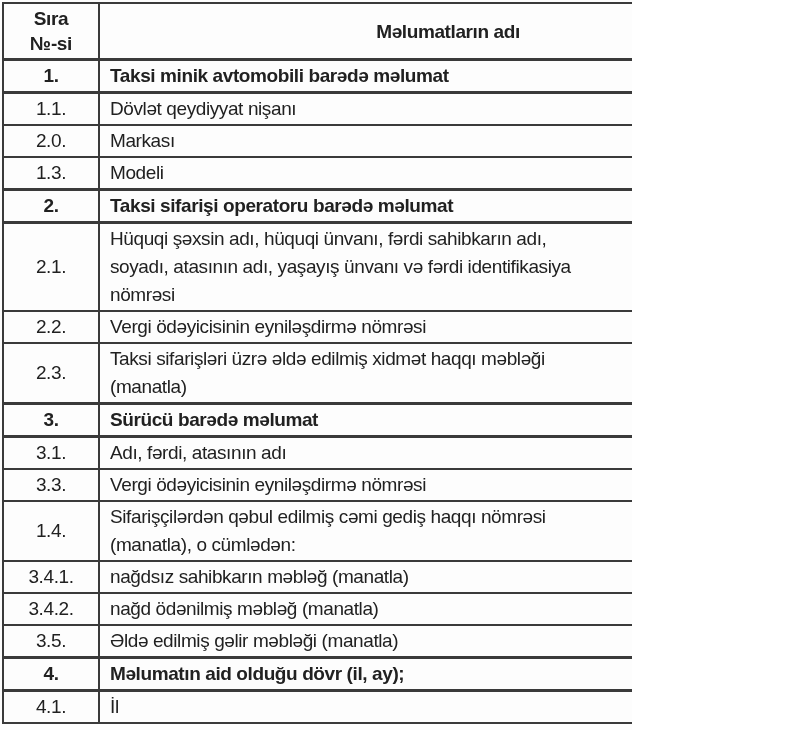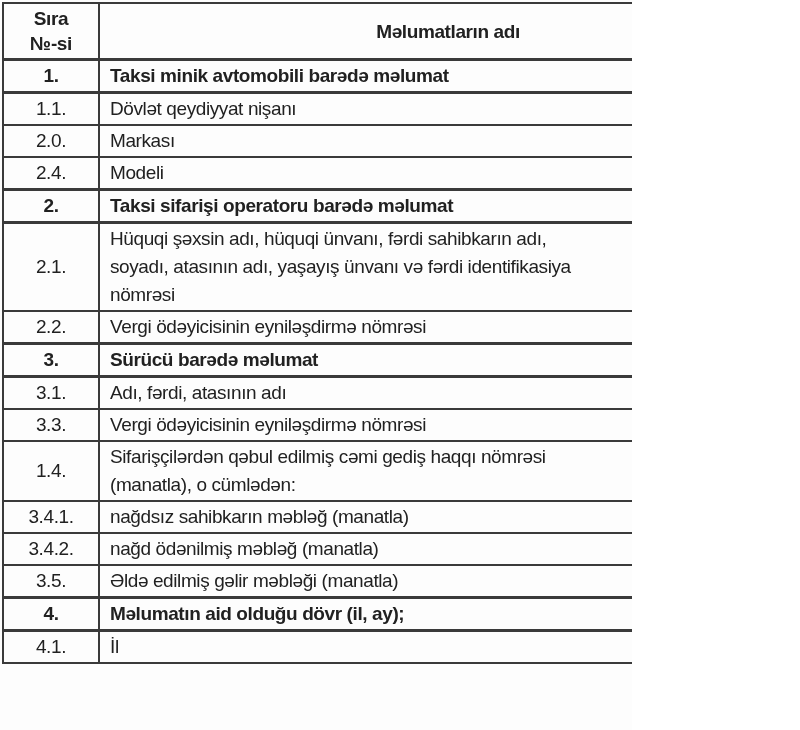--- a/index.html
+++ b/index.html
@@ -81,36 +81,41 @@
       </tr>
       <tr class="h1">
         <td class="num">1.1.</td>
         <td class="label">Dövlət qeydiyyat nişanı</td>
       </tr>
       <tr class="h1">
         <td class="num">2.0.</td>
         <td class="label">Markası</td>
       </tr>
       <tr class="h1">
-        <td class="num">2.4.</td>
+        <td class="num">1.3.</td>
         <td class="label">Modeli</td>
       </tr>
       <tr class="h1 section">
         <td class="num">2.</td>
         <td class="label">Taksi sifarişi operatoru barədə məlumat</td>
       </tr>
       <tr class="h3">
         <td class="num">2.1.</td>
         <td class="label">Hüquqi şəxsin adı, hüquqi ünvanı, fərdi sahibkarın adı,
 soyadı, atasının adı, yaşayış ünvanı və fərdi identifikasiya
 nömrəsi</td>
       </tr>
       <tr class="h1">
         <td class="num">2.2.</td>
         <td class="label">Vergi ödəyicisinin eyniləşdirmə nömrəsi</td>
+      </tr>
+      <tr class="h2">
+        <td class="num">2.3.</td>
+        <td class="label">Taksi sifarişləri üzrə əldə edilmiş xidmət haqqı məbləği
+(manatla)</td>
       </tr>
       <tr class="h1 section">
         <td class="num">3.</td>
         <td class="label">Sürücü barədə məlumat</td>
       </tr>
       <tr class="h1">
         <td class="num">3.1.</td>
         <td class="label">Adı, fərdi, atasının adı</td>
       </tr>
       <tr class="h1">

